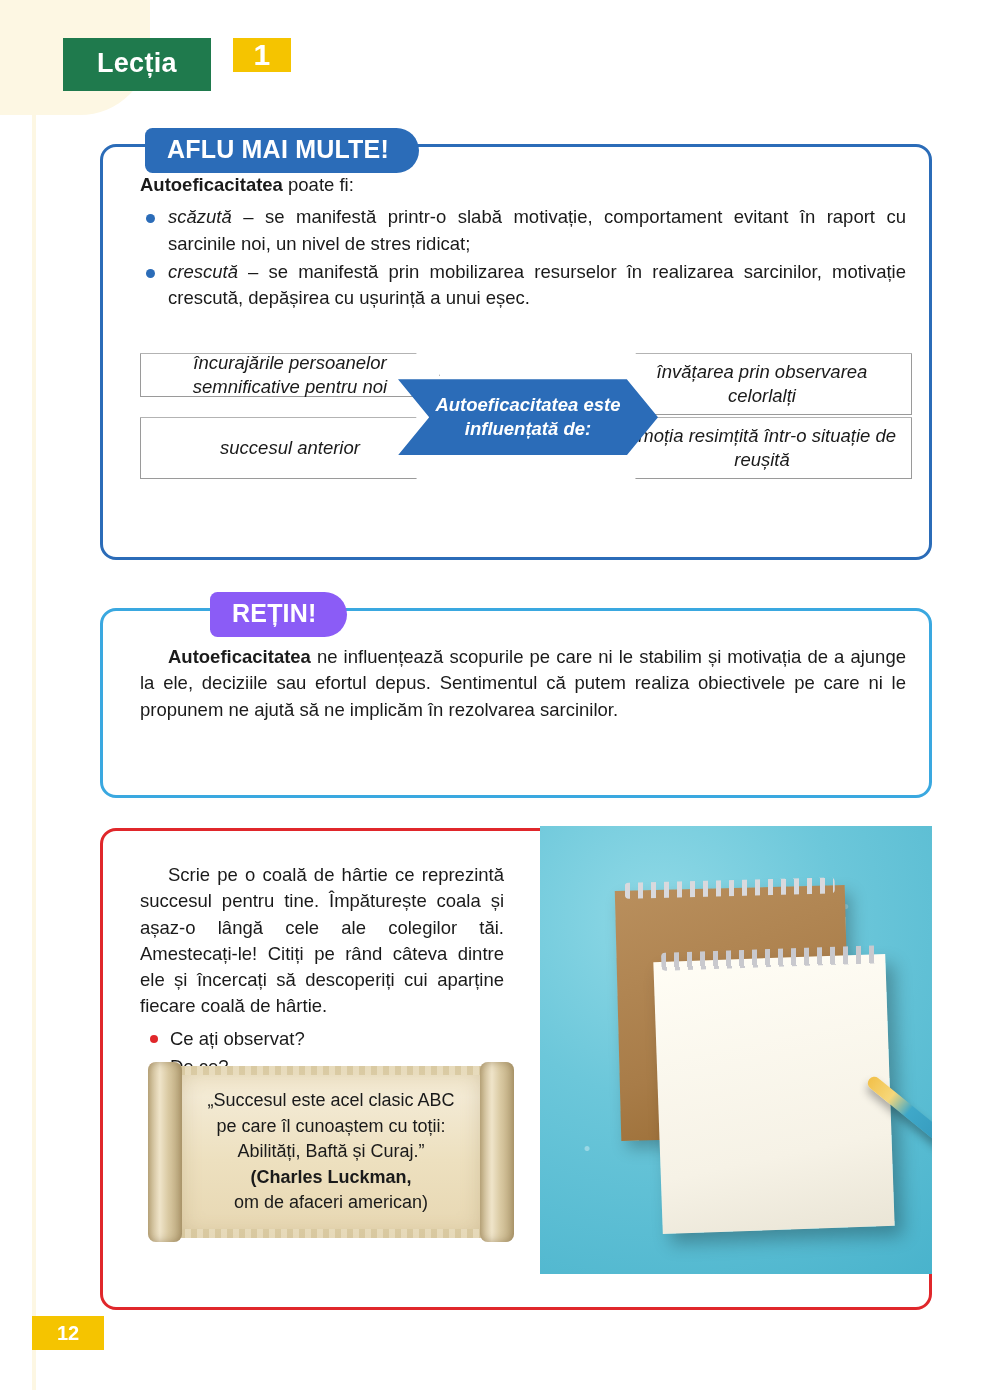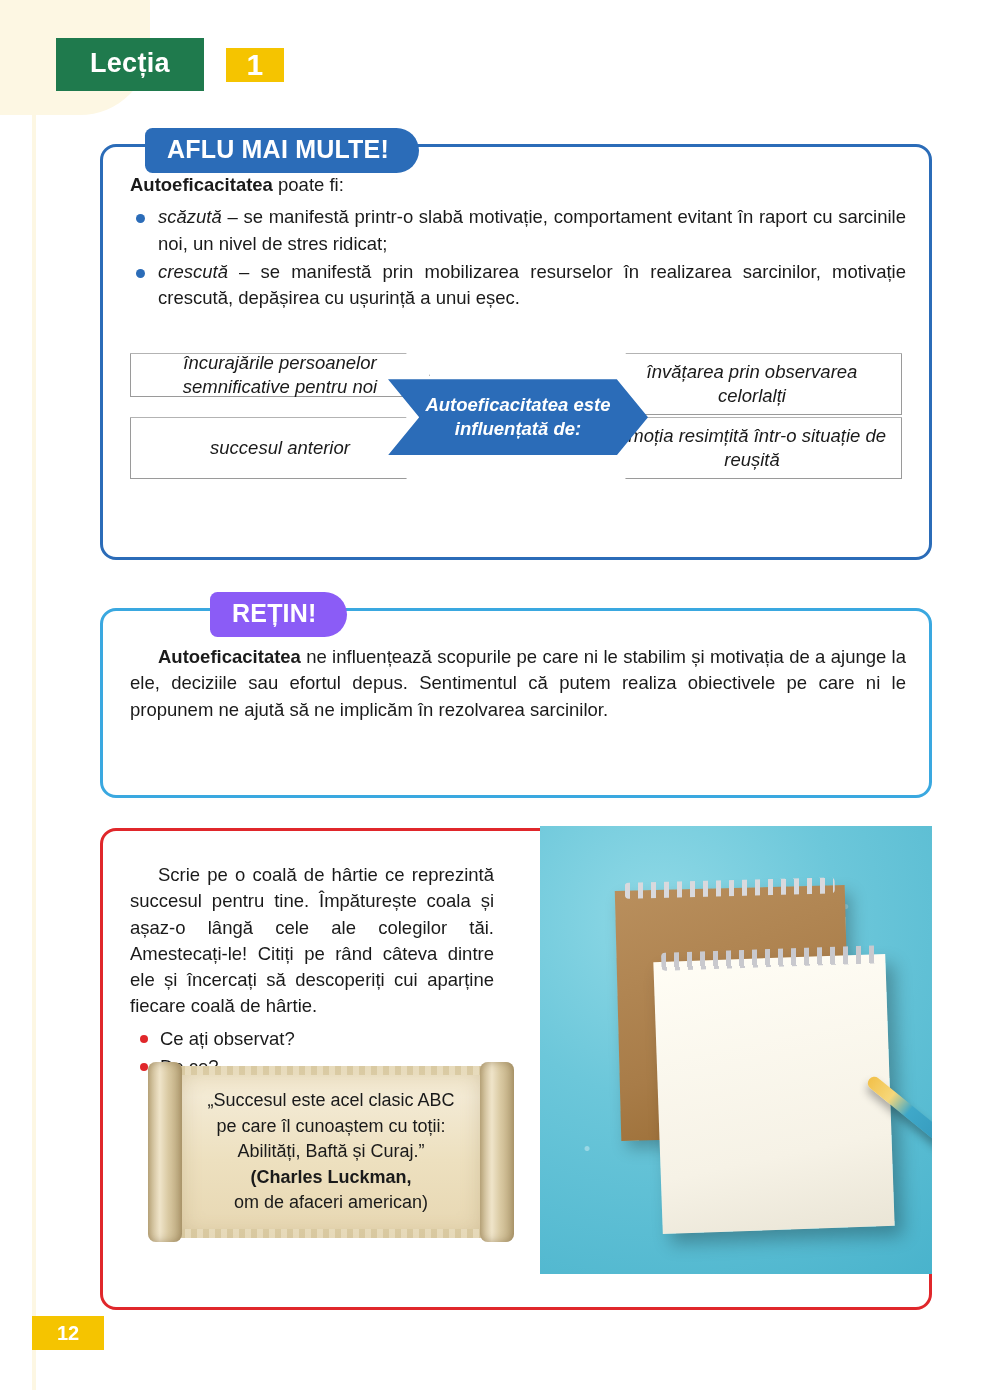--- a/index.html
+++ b/index.html
@@ -26,22 +26,22 @@
   .left-rule {
     position: absolute;
     left: 32px; top: 0; width: 4px; height: 1390px;
     background: #fdf7e3;
     z-index: 0;
   }
 
   
   .lesson-header {
     position: absolute;
-    left: 56px; top: 38px;
-    display: flex; align-items: center;
+    left: 63px; top: 38px;
+    display: flex; align-items: flex-start;
     z-index: 3;
   }
   .lesson-tag {
     background: #1f7a4d;
     color: #ffffff;
     font-size: 27px;
     font-weight: bold;
     padding: 10px 34px 12px 34px;
     letter-spacing: .3px;
     display: flex; align-items: center;
@@ -50,21 +50,21 @@
     background: #f5c400;
     color: #ffffff;
     font-size: 30px;
     font-weight: bold;
     width: 58px;
     display: flex; align-items: center; justify-content: center;
     margin-left: 22px;
   }
 
   
-  .section { position: absolute; z-index: 2; }
+  .section { position: absolute; z-index: 2; padding-left: 10px; }
 
   .sec-frame {
     position: absolute;
     left: 0; top: 16px;
     border-style: solid;
     border-width: 3px;
     border-radius: 16px;
     background: transparent;
   }
 

